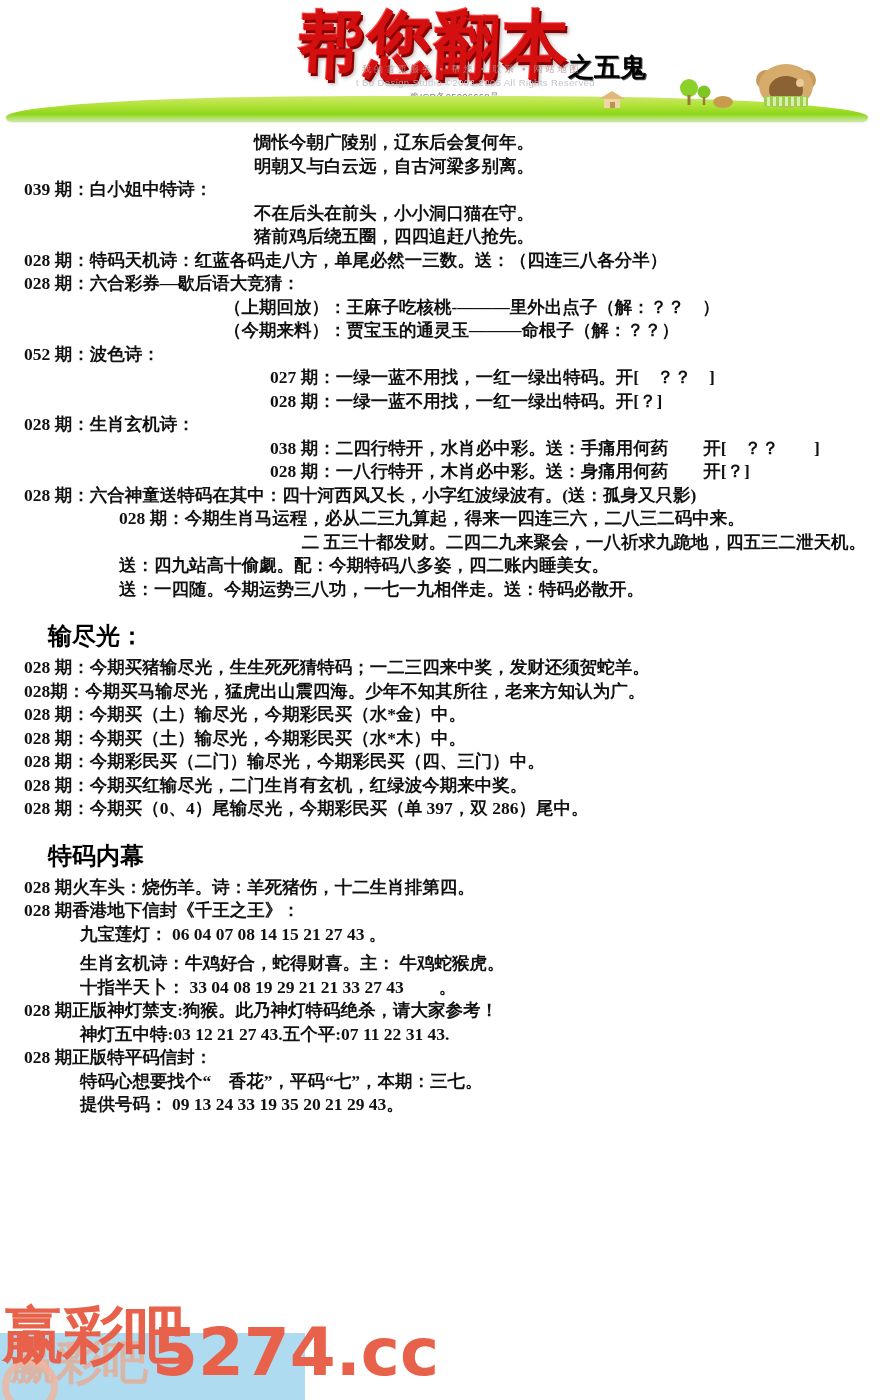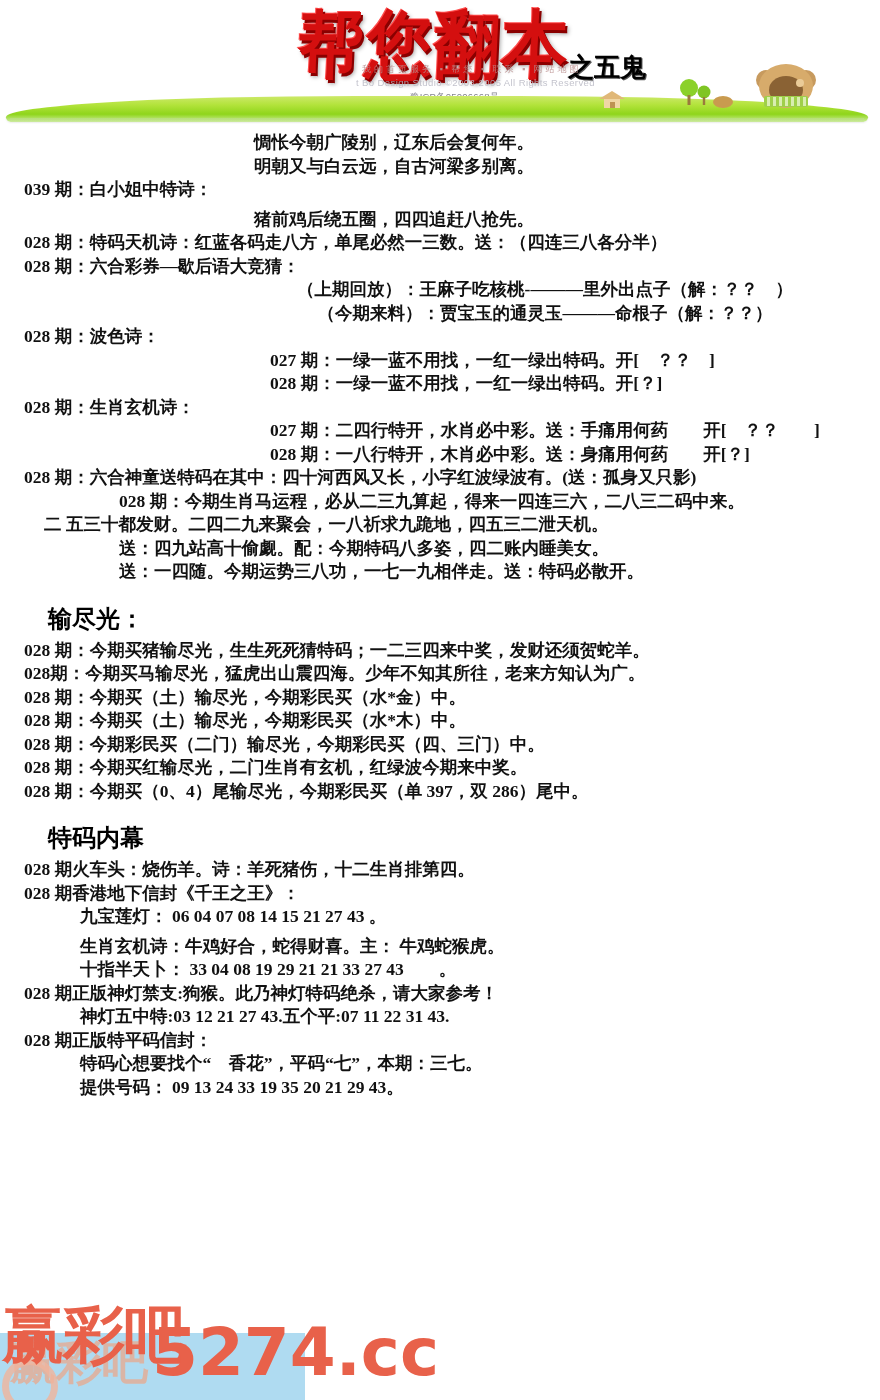--- a/index.html
+++ b/index.html
@@ -94,24 +94,24 @@
   .row{
     display:block;
     white-space:nowrap;
     font-weight:bold;
     color:#111;
     font-family:"Liberation Serif","DejaVu Serif",serif;
   }
   .lv0{margin-left:0px;}
   .lv1{margin-left:56px;}
   .lv2{margin-left:230px;}
-  .lv2b{margin-left:200px;text-align:center;}
+  .lv2b{margin-left:200px;}
   .lv3b{margin-left:246px;}
   .lv4{margin-left:95px;}
-  .lv5{margin-left:20px;}
+  .lv5{margin-left:40px;text-align:right;}
 
   .gap-s{height:6px;}
   .gap-m{height:11px;}
   .gap-l{height:20px;}
 
   .sect-title{
     font-size:24px;
     font-weight:bold;
     margin:0 0 0 24px;
     white-space:nowrap;
@@ -234,48 +234,49 @@
       <div>
         <div class="gap-s"></div>
         <div class="row lv2">惆怅今朝广陵别，辽东后会复何年。</div>
         <div class="gap-s"></div>
         <div class="row lv2">明朝又与白云远，自古河梁多别离。</div>
         <div class="gap-s"></div>
       </div>
       <div>
         <div class="row lv0">039 期：白小姐中特诗：</div>
         <div class="gap-s"></div>
+        <div class="row lv2">不在后头在前头，小小洞口猫在守。</div>
         <div class="gap-s"></div>
         <div class="row lv2">猪前鸡后绕五圈，四四追赶八抢先。</div>
         <div class="gap-s"></div>
       </div>
       <div>
         <div class="row lv0">028 期：特码天机诗：红蓝各码走八方，单尾必然一三数。送：（四连三八各分半）</div>
         <div class="gap-s"></div>
       </div>
       <div>
         <div class="row lv0">028 期：六合彩券—歇后语大竞猜：</div>
         <div class="gap-s"></div>
         <div class="row lv2b">（上期回放）：王麻子吃核桃-———里外出点子（解：？？　）</div>
         <div class="gap-s"></div>
         <div class="row lv2b">（今期来料）：贾宝玉的通灵玉———命根子（解：？？）</div>
         <div class="gap-s"></div>
       </div>
       <div>
-        <div class="row lv0">028 期：波色诗：</div>
+        <div class="row lv0">052 期：波色诗：</div>
         <div class="gap-s"></div>
         <div class="row lv3b">027 期：一绿一蓝不用找，一红一绿出特码。开[　？？　]</div>
         <div class="gap-s"></div>
         <div class="row lv3b">028 期：一绿一蓝不用找，一红一绿出特码。开[？]</div>
         <div class="gap-s"></div>
       </div>
       <div>
         <div class="row lv0">028 期：生肖玄机诗：</div>
         <div class="gap-s"></div>
-        <div class="row lv3b">027 期：二四行特开，水肖必中彩。送：手痛用何药　　开[　？？　　]</div>
+        <div class="row lv3b">038 期：二四行特开，水肖必中彩。送：手痛用何药　　开[　？？　　]</div>
         <div class="gap-s"></div>
         <div class="row lv3b">028 期：一八行特开，木肖必中彩。送：身痛用何药　　开[？]</div>
         <div class="gap-s"></div>
       </div>
       <div>
         <div class="row lv0">028 期：六合神童送特码在其中：四十河西风又长，小字红波绿波有。(送：孤身又只影)</div>
         <div class="gap-s"></div>
         <div class="row lv4">028 期：今期生肖马运程，必从二三九算起，得来一四连三六，二八三二码中来。</div>
         <div class="gap-s"></div>
         <div class="row lv5">二 五三十都发财。二四二九来聚会，一八祈求九跪地，四五三二泄天机。</div>

